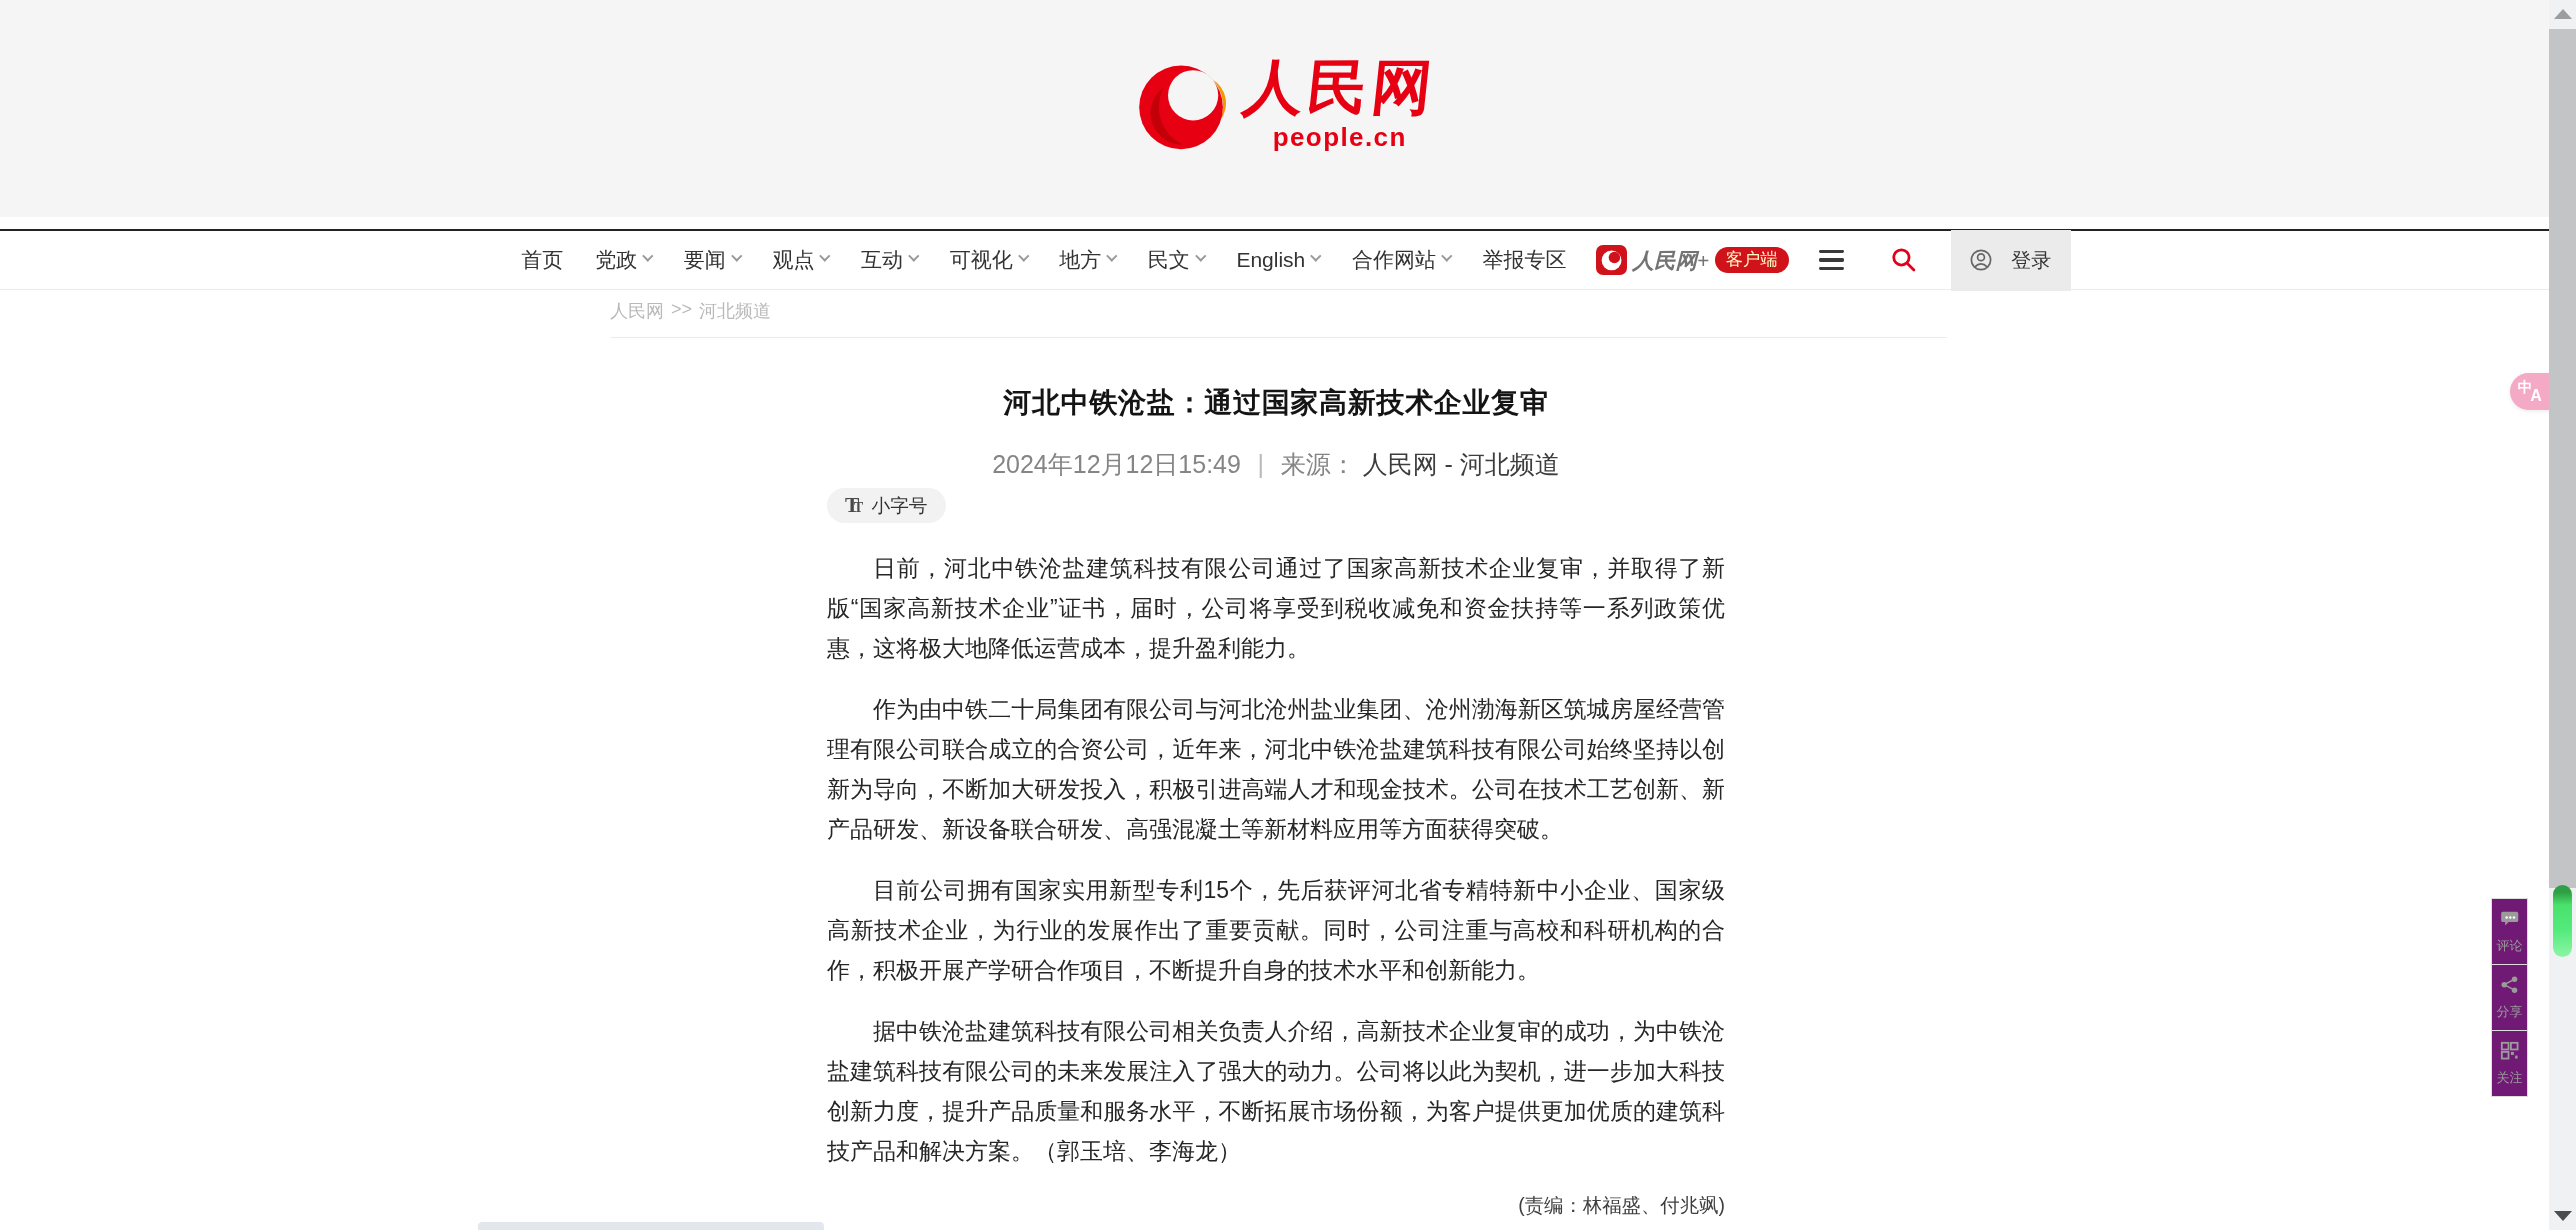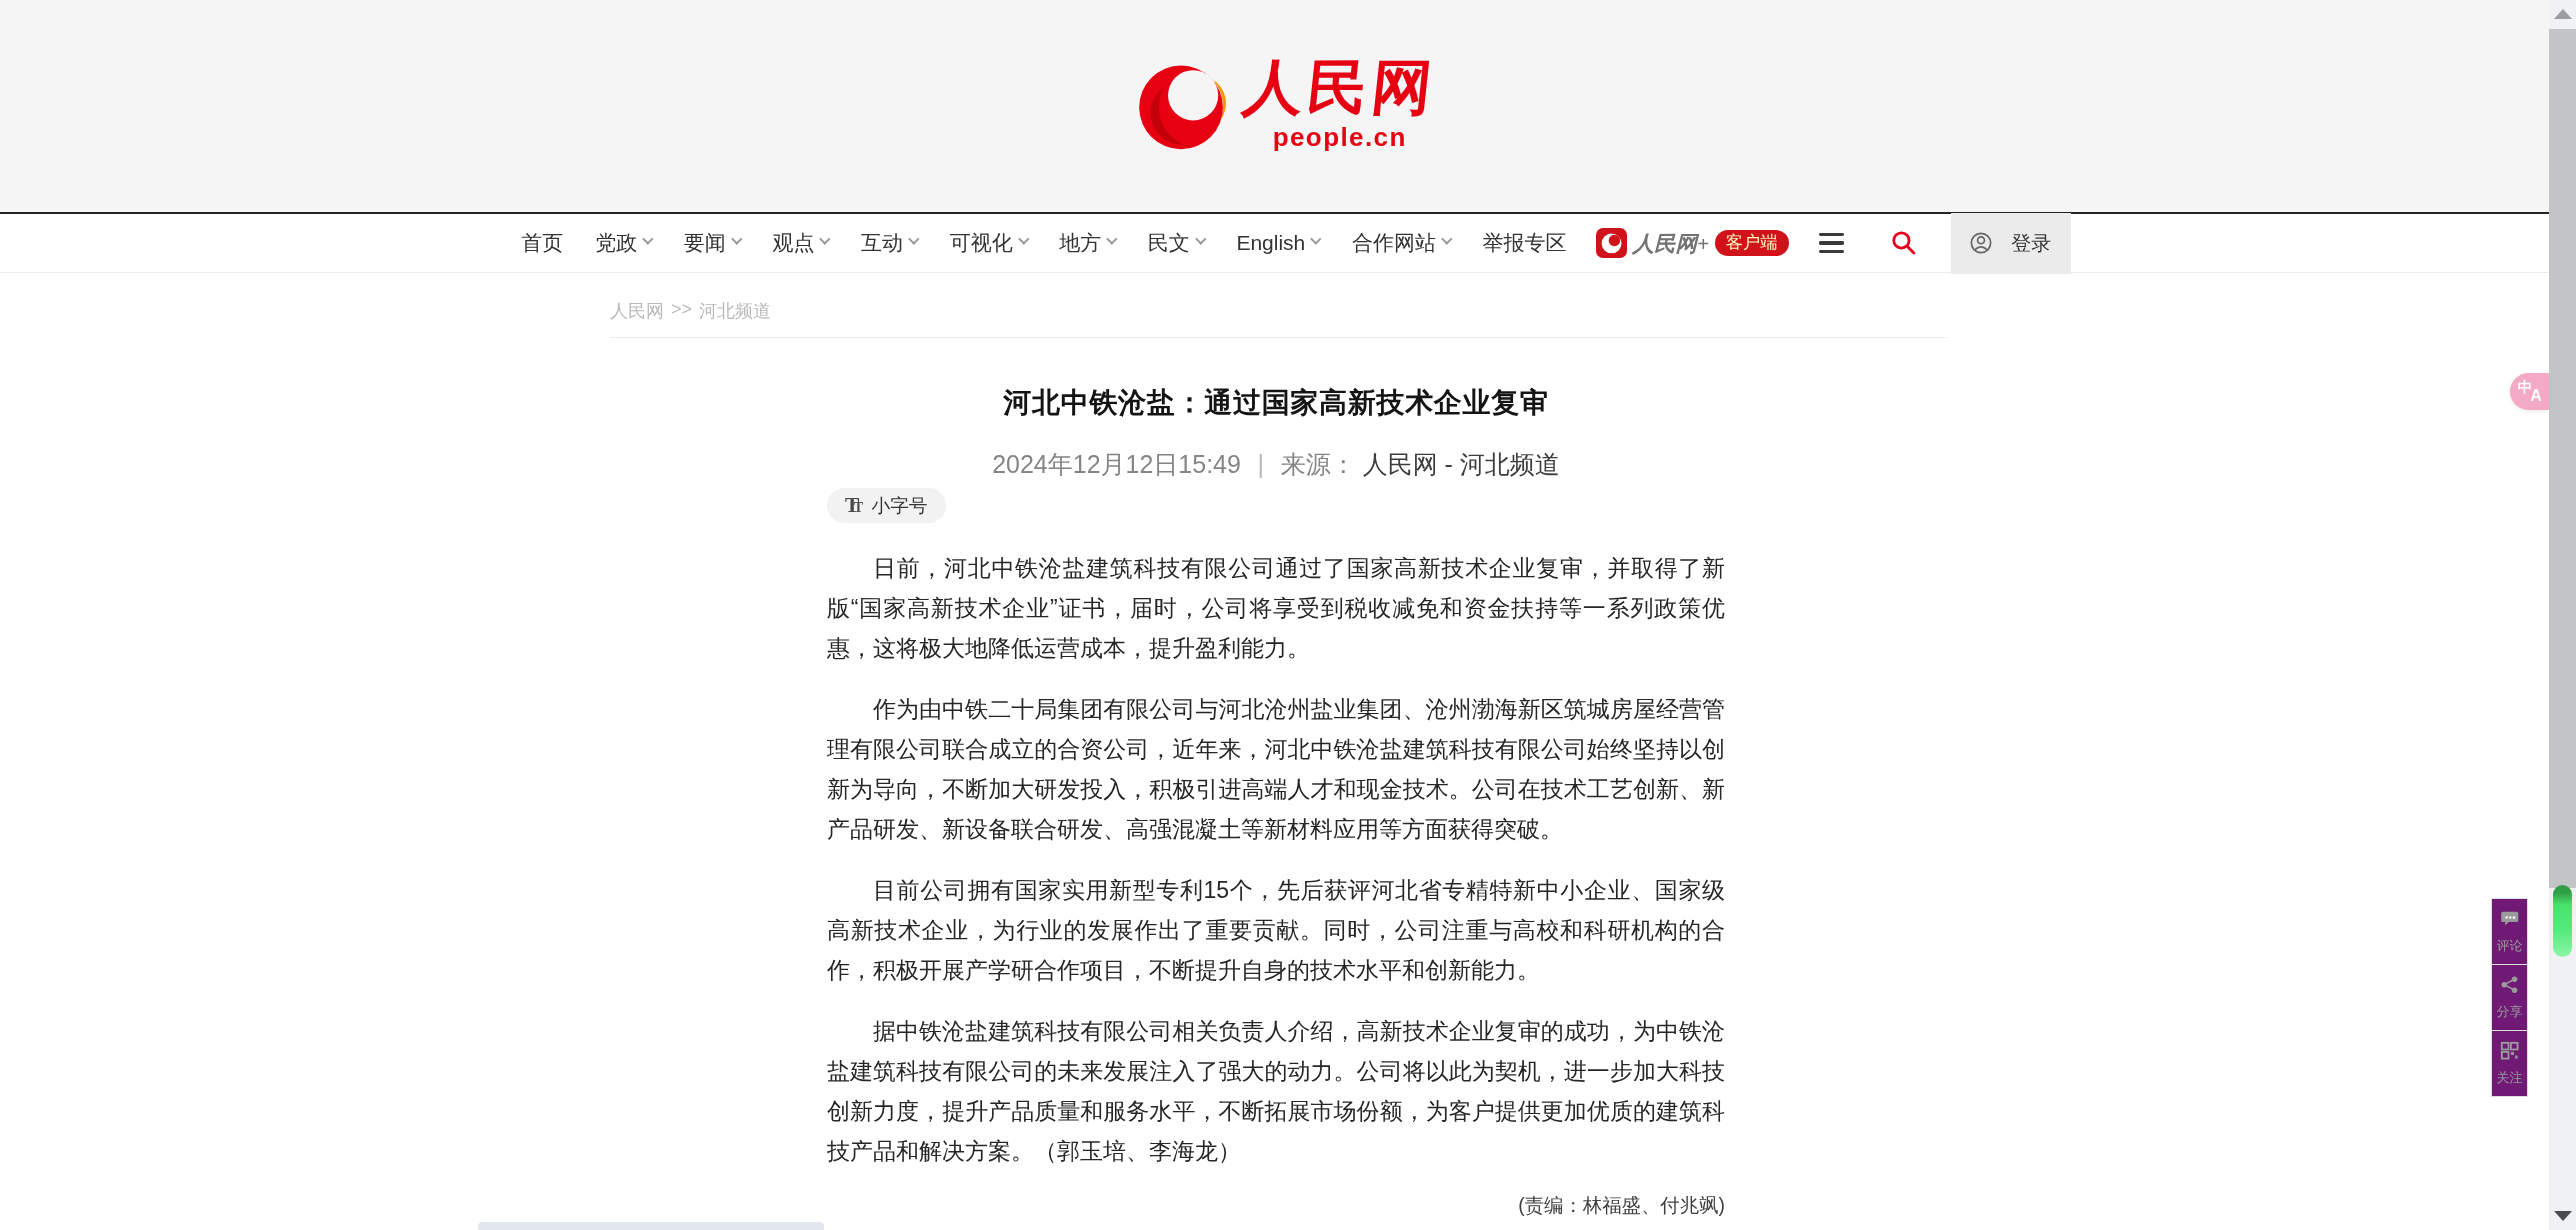--- a/index.html
+++ b/index.html
@@ -8,21 +8,21 @@
 
   
   .header-band { position:absolute; left:0; top:0; width:2576px; height:217px; background:#f5f5f6; }
   .logo { position:absolute; left:50%; top:58px; transform:translateX(-50.6%); display:flex; align-items:center; gap:14px; }
   .logo-mark { width:93px; height:93px; }
   .logo-text { display:flex; flex-direction:column; align-items:center; }
   .logo-zh { color:#e60012; font-size:60px; font-weight:bold; letter-spacing:4.2px; transform:skewX(-6deg); line-height:1; font-family:"Liberation Serif","DejaVu Serif",serif; }
   .logo-en { color:#e60012; font-size:26px; font-weight:bold; letter-spacing:1.4px; margin-top:4.2px; }
 
   
-  .navbar { position:absolute; left:0; top:212px; width:2576px; height:61px; background:#fff;
+  .navbar { position:absolute; left:0; top:229px; width:2576px; height:61px; background:#fff;
     border-top:2.1px solid #232323; border-bottom:0.7px solid #ebebeb; display:flex; align-items:center; justify-content:center; }
   .nav-inner { display:flex; align-items:center; height:100%; }
   .nav-item { display:flex; align-items:center; padding:0 16px; font-size:21px; color:#333; cursor:pointer; height:100%; }
   .chev { width:7.6px; height:7.6px; border-right:2.1px solid #9a9a9a; border-bottom:2.1px solid #9a9a9a;
     transform:rotate(45deg) translate(-1.4px,-1.4px); margin-left:7px; margin-top:-4.2px; }
   .app-badge { display:flex; align-items:center; gap:5.5px; margin:0 14px; cursor:pointer; }
   .badge-ic { width:30.5px; height:30.5px; border-radius:7px; background:#d0121b; display:flex; align-items:center; justify-content:center; }
   .badge-ic svg { width:22px; height:22px; }
   .badge-brand { color:#737373; font-size:21.5px; font-weight:bold; font-style:italic; font-family:"Liberation Serif","DejaVu Serif",serif; }
   .badge-pill { background:#d0121b; color:#fef9c3; font-size:17.3px; border-radius:15.2px; padding:4.8px 11px; line-height:1; }

